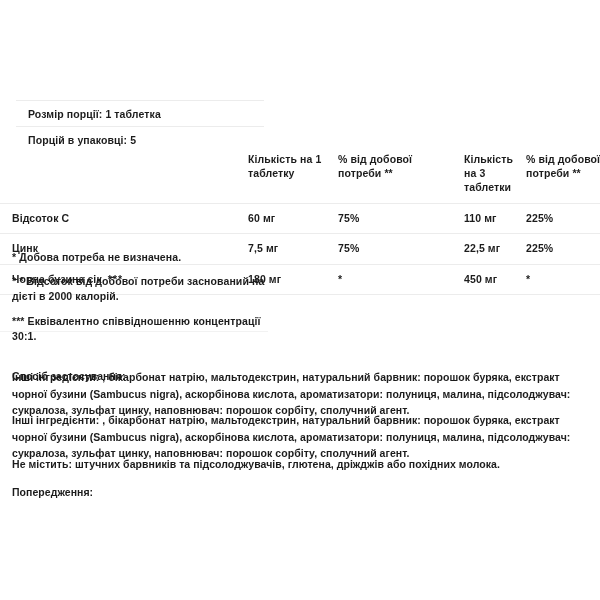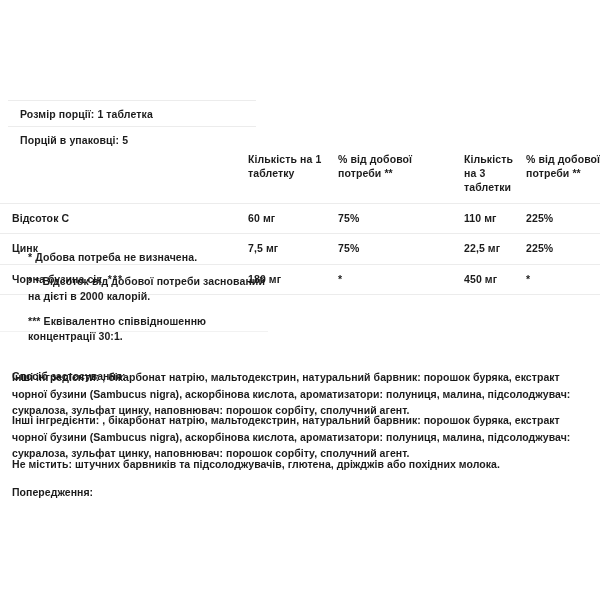--- a/index.html
+++ b/index.html
@@ -22,21 +22,21 @@
     left: 0;
     top: 0;
     width: 600px;
     height: 600px;
     box-sizing: border-box;
   }
 
   
   .serving-block {
     position: absolute;
-    left: 8px;
+    left: 16px;
     top: 100px;
     width: 248px;
   }
   .serving-row {
     border-top: 1px solid #ececec;
     padding: 7px 0 6px 12px;
     font-size: 10.5px;
     font-weight: bold;
     letter-spacing: 0.1px;
     color: #1c1c1c;
@@ -94,21 +94,21 @@
     left: 12px;
     top: 250px;
     width: 260px;
   }
   .footnote {
     font-size: 10.5px;
     font-weight: bold;
     letter-spacing: 0.1px;
     line-height: 1.45;
     color: #1c1c1c;
-    margin: 0 0 9px 16px;
+    margin: 0 0 9px 0;
   }
   .footnote:last-child { margin-bottom: 0; }
 
   .thin-rule {
     position: absolute;
     left: 0;
     top: 331px;
     width: 268px;
     height: 1px;
     background: #f2f2f2;

